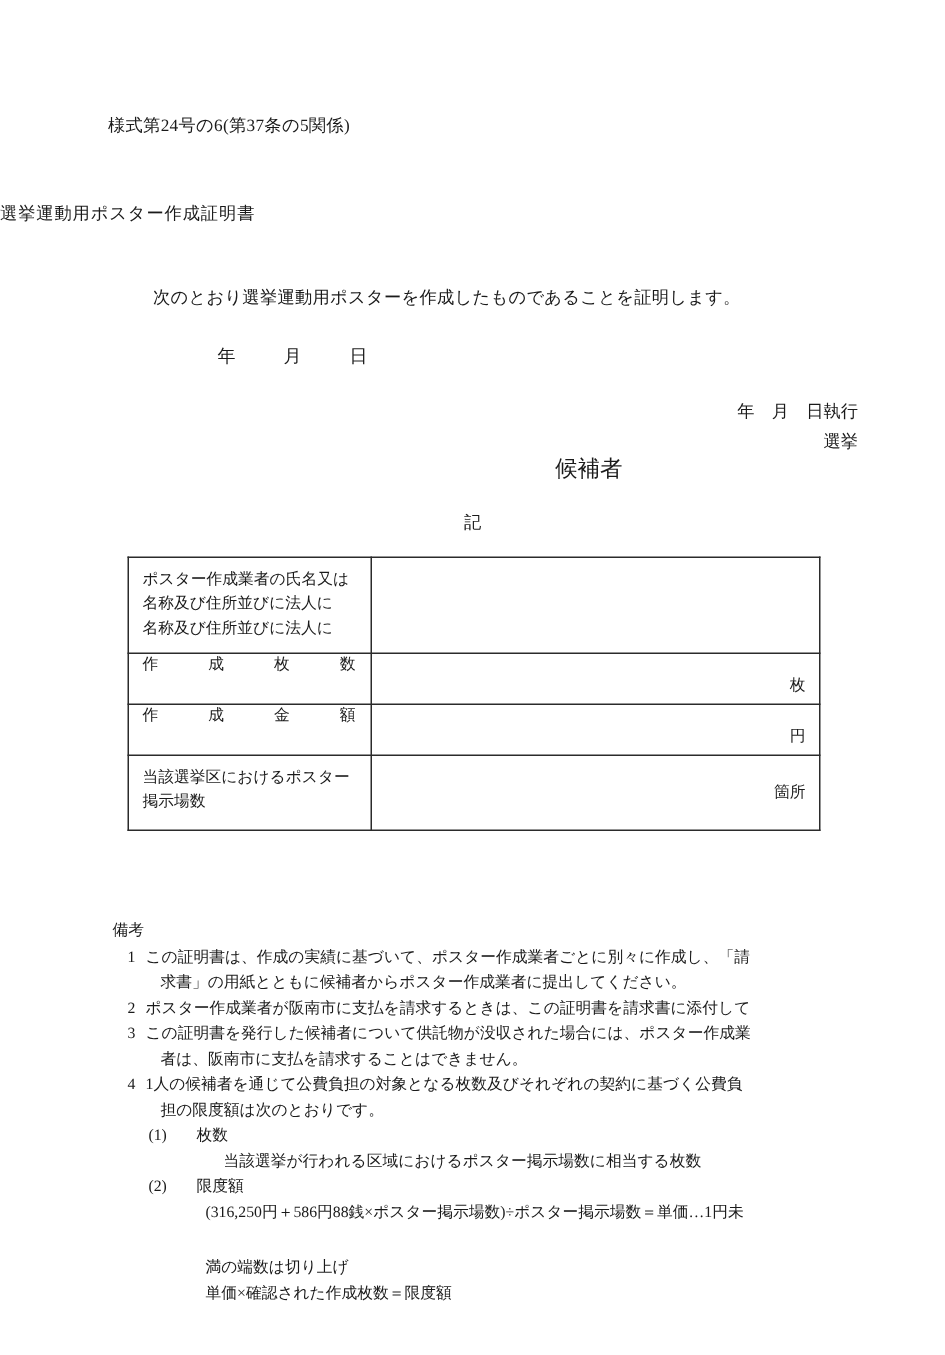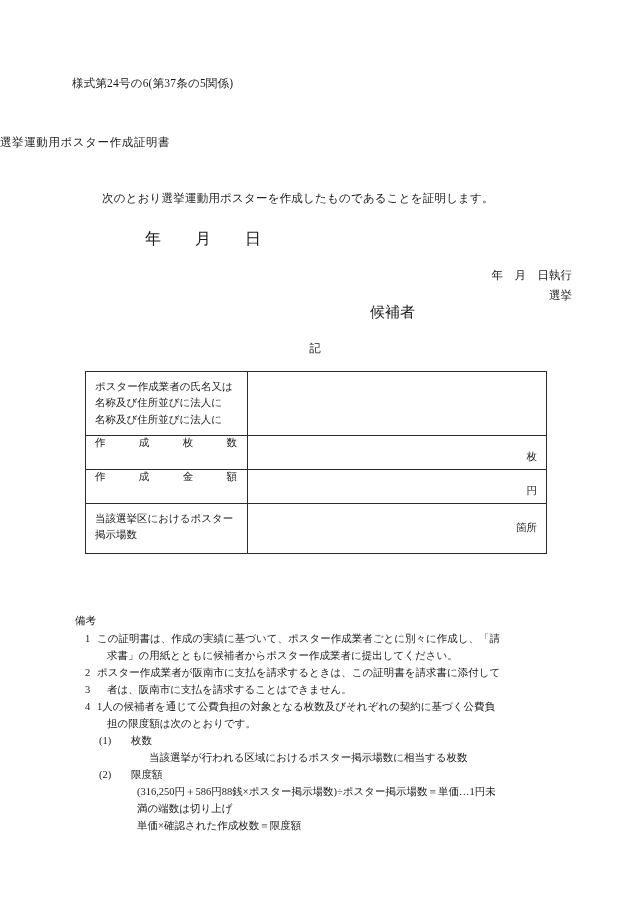--- a/index.html
+++ b/index.html
@@ -52,21 +52,21 @@
     letter-spacing: 0.2px;
     white-space: nowrap;
     margin-left: 20px;
   }
 
   
   .issue-date {
     position: absolute;
     left: 145px;
     top: 229px;
-    font-size: 16px;
+    font-size: 12px;
     white-space: nowrap;
   }
   .issue-date .sp { display: inline-block; width: 26px; }
 
   
   .election-block {
     position: absolute;
     right: 58px;
     top: 265px;
     font-size: 11.5px;
@@ -178,21 +178,21 @@
     align-items: flex-start;
     padding-left: 24px;
   }
   .sub-num { flex: 0 0 auto; width: 32px; }
   .sub-body { flex: 1 1 auto; }
 
   .sub-detail {
     padding-left: 74px;
   }
   .formula { padding-left: 62px; }
-  .formula .wrap2 { display: block; padding-left: 0px; }
+  .formula .wrap2 { display: block; padding-left: 0px; margin-top: 20px; }
 </style>
 </head>
 <body>
 
 <div class="page">
 
   <div class="form-no">様式第24号の6(第37条の5関係)</div>
 
   <div class="doc-title">選挙運動用ポスター作成証明書</div>
 
@@ -290,20 +290,21 @@
     <div class="note-item">
       <div class="note-num">2</div>
       <div class="note-body">
         <span>ポスター作成業者が阪南市に支払を請求するときは、この証明書を請求書に添付して</span>
       </div>
     </div>
 
     <div class="note-item">
       <div class="note-num">3</div>
       <div class="note-body">
+        <span>この証明書を発行した候補者について供託物が没収された場合には、ポスター作成業</span>
         <span class="cont">者は、阪南市に支払を請求することはできません。</span>
       </div>
     </div>
 
     <div class="note-item">
       <div class="note-num">4</div>
       <div class="note-body">
         <span>1人の候補者を通じて公費負担の対象となる枚数及びそれぞれの契約に基づく公費負</span>
         <span class="cont">担の限度額は次のとおりです。</span>
       </div>

